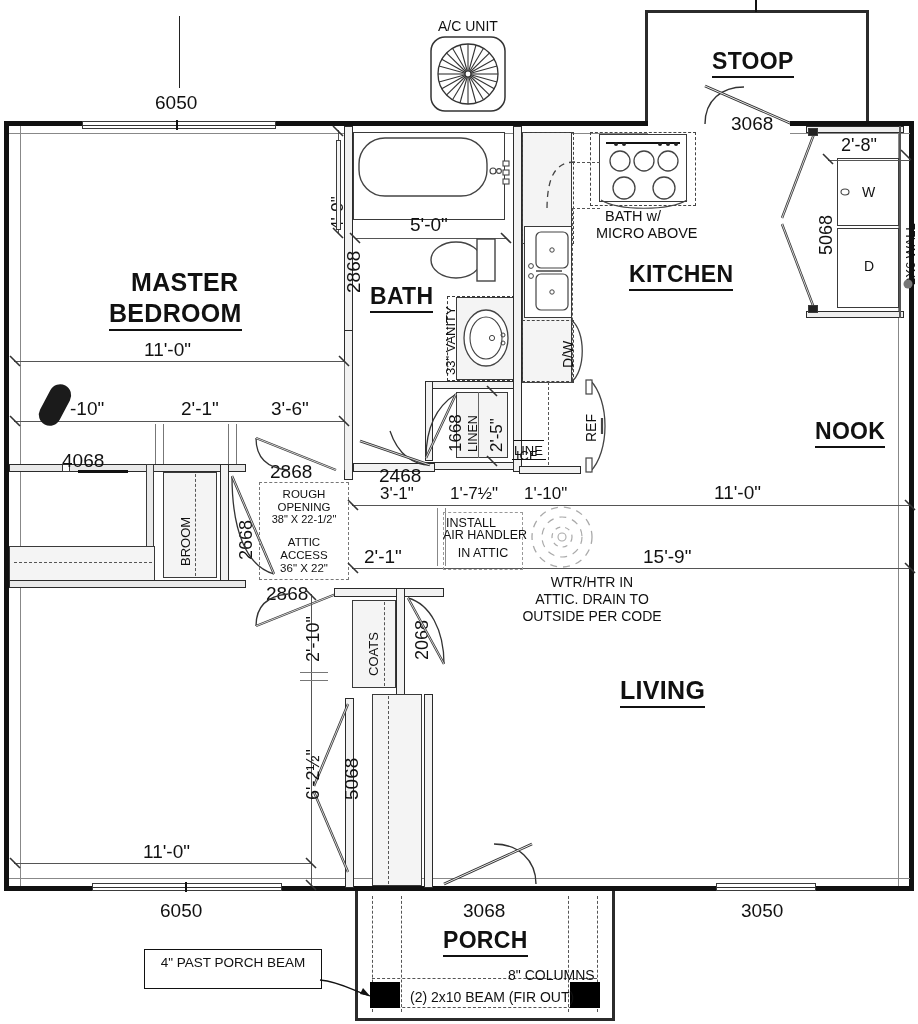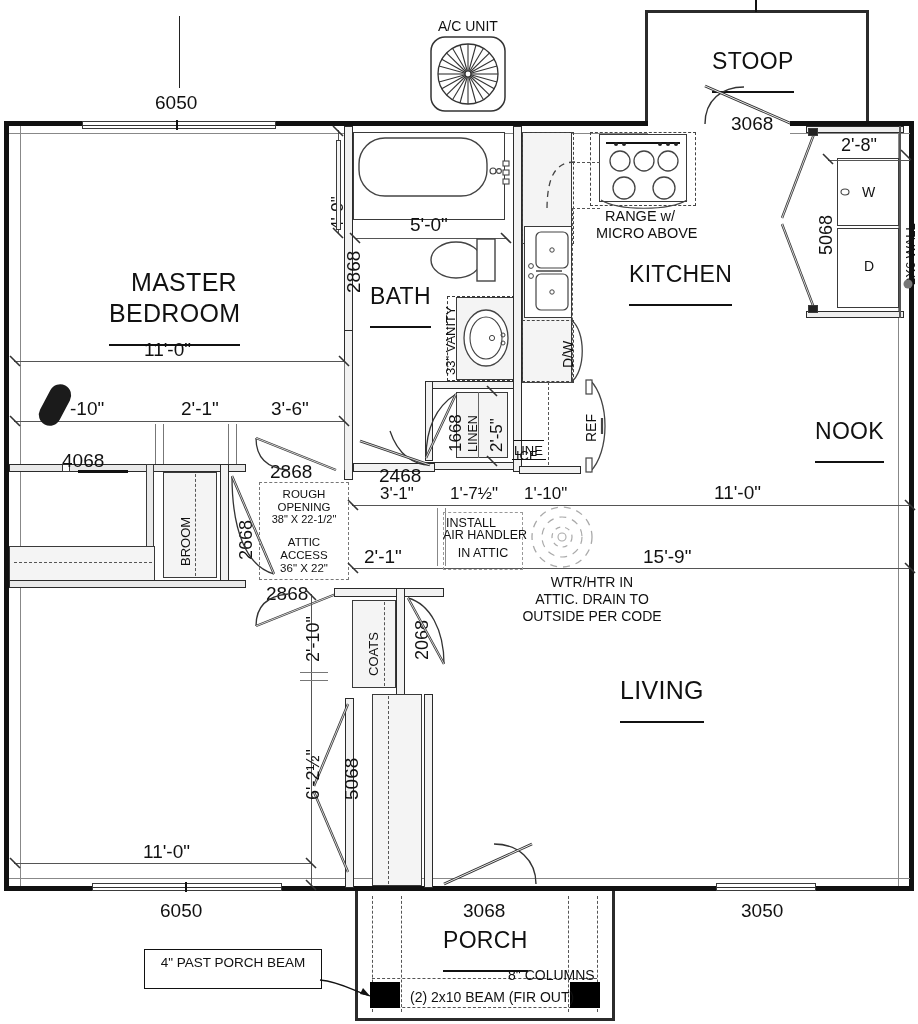--- a/index.html
+++ b/index.html
@@ -13,22 +13,22 @@
   .cab{position:absolute;background:#f4f4f4;border:1.4px solid #3a3a3a;box-sizing:border-box;}
   .dash{position:absolute;border:1.4px dashed #3a3a3a;box-sizing:border-box;background:transparent;}
   .line{position:absolute;background:#555;height:1px;}
   .vline{position:absolute;background:#555;width:1px;}
   .linek{position:absolute;background:#111;height:1.6px;}
   .vlinek{position:absolute;background:#111;width:1.6px;}
   .dashline-h{position:absolute;border-top:1.3px dashed #555;}
   .dashline-v{position:absolute;border-left:1.3px dashed #555;}
 
   
-  .room{position:absolute;font-weight:normal;letter-spacing:.3px;white-space:nowrap;
-        border-bottom:2.5px double #111;padding-bottom:16px;}
+  .room{position:absolute;font-weight:bold;letter-spacing:.3px;white-space:nowrap;
+        border-bottom:2.5px double #111;padding-bottom:1px;}
   .room.xl{font-size:25px;}
   .room.lg{font-size:23px;}
   .dim{position:absolute;font-size:19px;white-space:nowrap;}
   .dim.sm{font-size:17px;}
   .door{position:absolute;font-size:19px;white-space:nowrap;}
   .note{position:absolute;font-size:13.5px;line-height:1.28;text-align:center;white-space:nowrap;}
   .tiny{position:absolute;font-size:11.5px;line-height:1.25;text-align:center;white-space:nowrap;}
   .rot90{transform:rotate(-90deg);transform-origin:0 0;}
 
   .blob{position:absolute;background:#1b1b1b;border-radius:11px;}
@@ -195,21 +195,21 @@
     <circle cx="18" cy="21" r="10" fill="none" stroke="#444" stroke-width="1.3"></circle>
     <circle cx="42" cy="21" r="10" fill="none" stroke="#444" stroke-width="1.3"></circle>
     <circle cx="66" cy="21" r="10" fill="none" stroke="#444" stroke-width="1.3"></circle>
     <circle cx="22" cy="48" r="11" fill="none" stroke="#444" stroke-width="1.3"></circle>
     <circle cx="62" cy="48" r="11" fill="none" stroke="#444" stroke-width="1.3"></circle>
   </svg>
   <div class="dash" style="left:590px;top:132px;width:106px;height:74px;border-color:#444;"></div>
   <svg class="sv" style="left:599px;top:199px;" width="90" height="14">
     <path d="M2,1 C20,12 70,12 88,1" fill="none" stroke="#444" stroke-width="1.2"></path>
   </svg>
-  <div class="note" style="left:605px;top:207px;font-size:14.5px;">RANGE w/</div>
+  <div class="note" style="left:605px;top:207px;font-size:14.5px;">BATH w/</div>
   <div class="note" style="left:596px;top:224px;font-size:14.5px;">MICRO ABOVE</div>
 
   <div class="dashline-h" style="left:572px;top:162px;width:28px;"></div>
   <svg class="sv" style="left:545px;top:160px;" width="32" height="52">
     <path d="M30,2 C12,2 2,14 2,50" fill="none" stroke="#444" stroke-width="1.3" stroke-dasharray="6 5"></path>
   </svg>
   <div class="dashline-h" style="left:572px;top:208px;width:28px;"></div>
   <div class="dashline-v" style="left:572px;top:208px;height:252px;"></div>
 
   <div class="cab" style="left:524px;top:226px;width:48px;height:92px;background:#fff;"></div>

